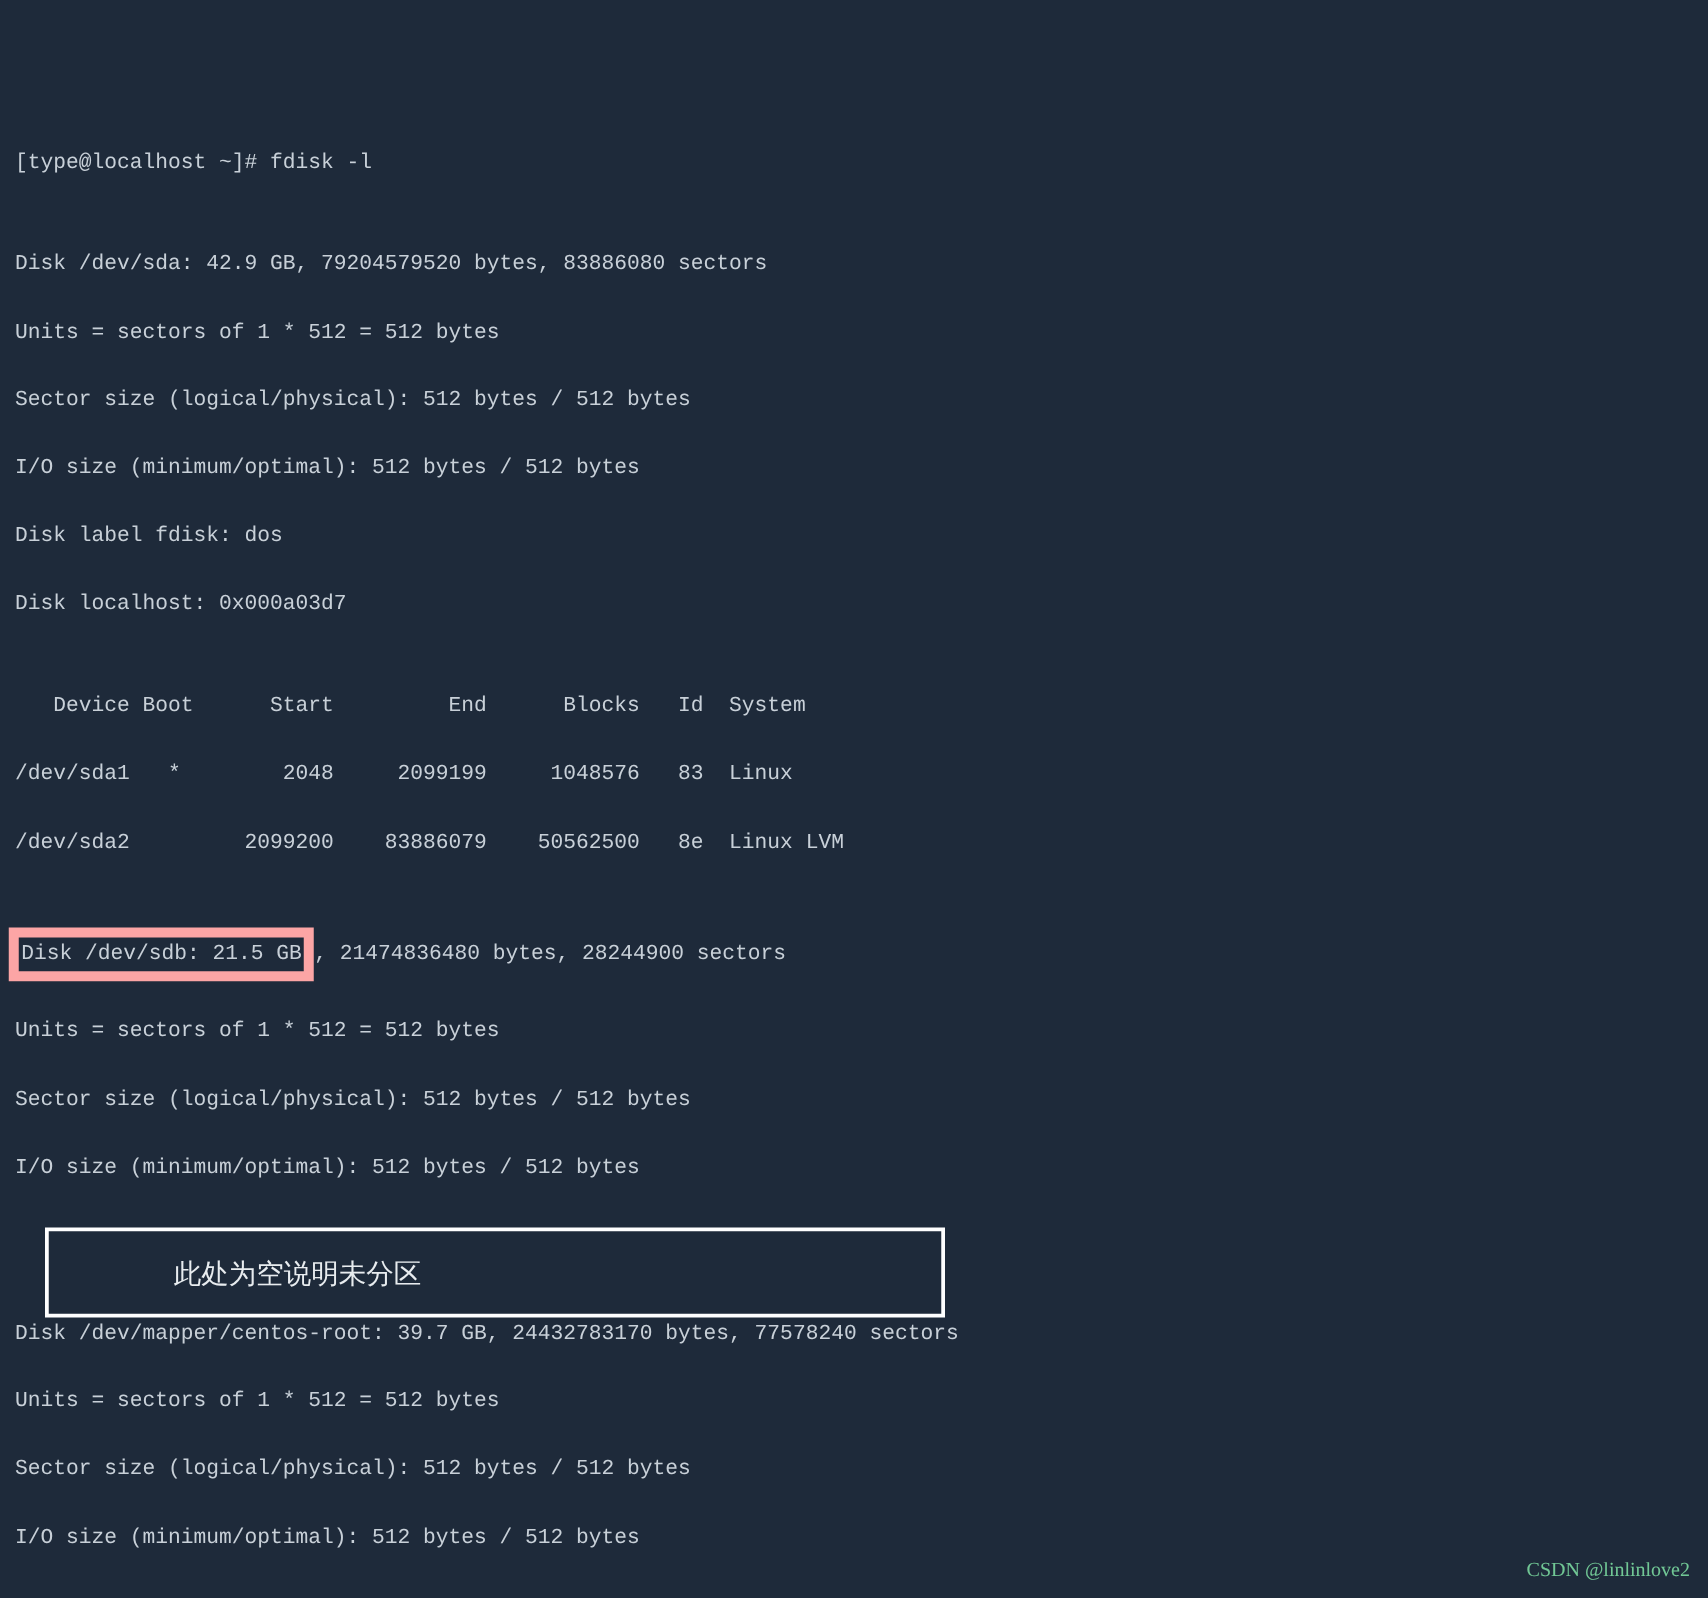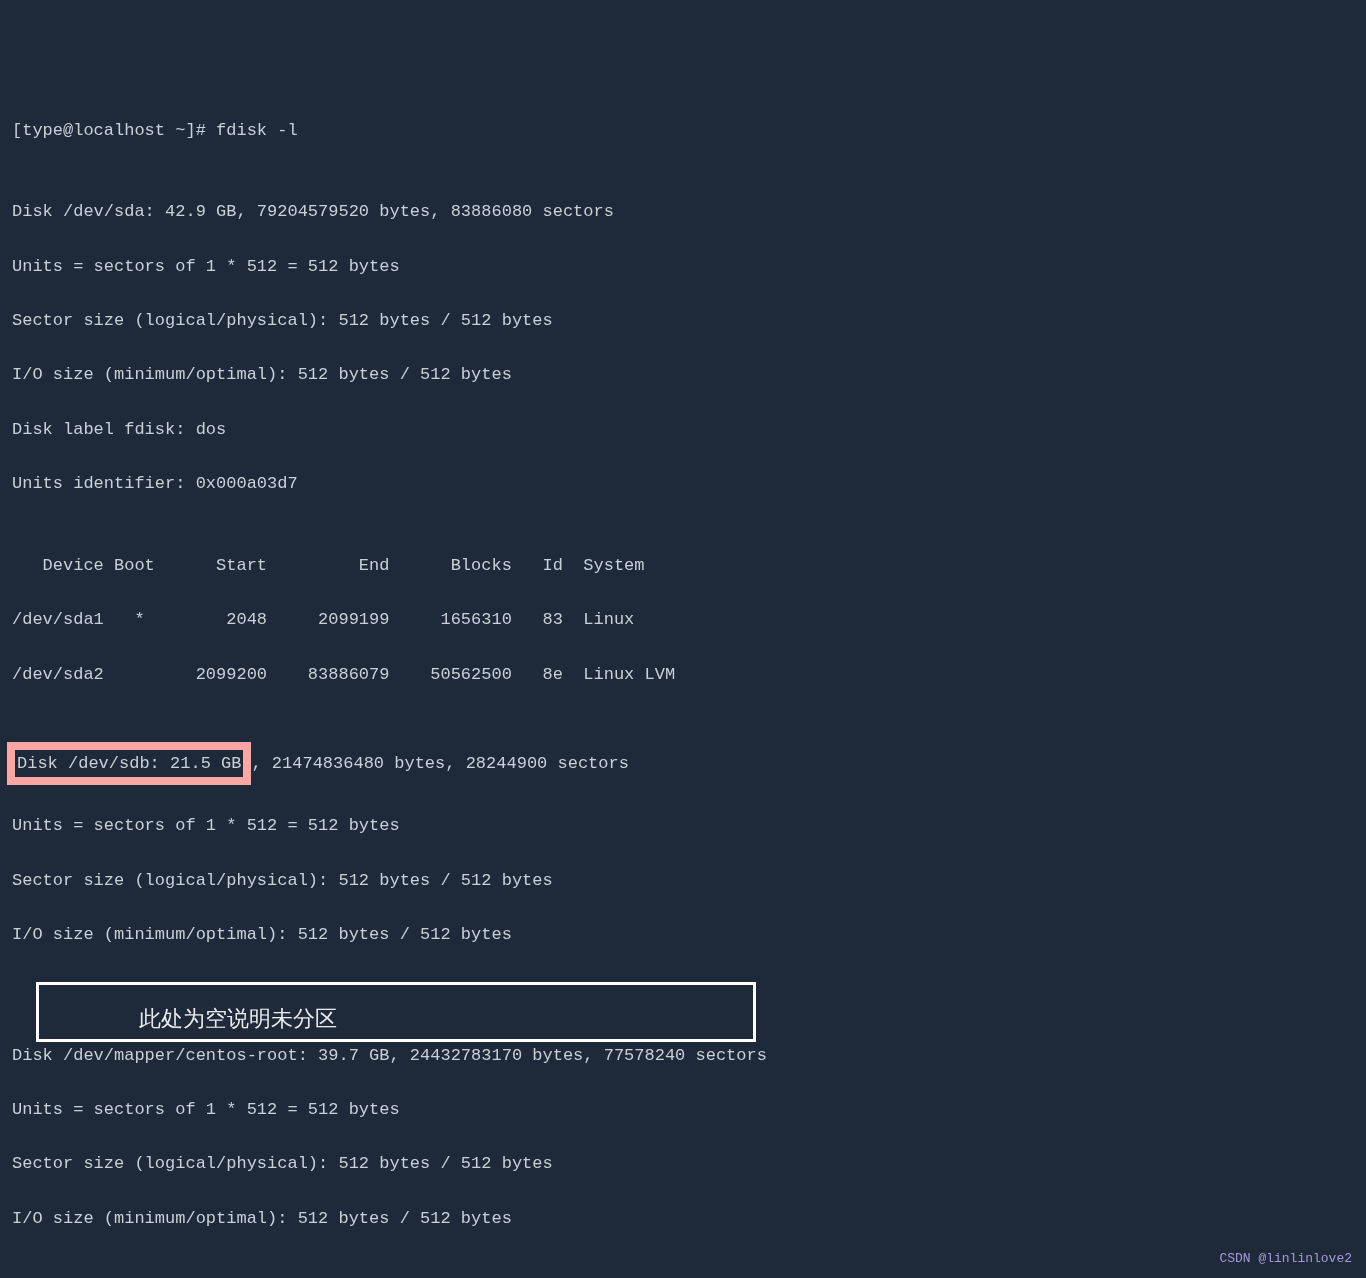--- a/index.html
+++ b/index.html
@@ -19,57 +19,57 @@
   .red-box {
     border: 8px solid #fca5a5;
     display: inline-block;
     padding: 0 2px;
     margin-left: -5px;
   }
   .white-box {
     border: 3px solid #ffffff;
     display: inline-block;
     width: 720px;
-    height: 60px;
+    height: 72px;
     margin-top: 6px;
     margin-left: 24px;
     text-align: left;
     padding-left: 100px;
     padding-top: 16px;
     font-family: 'Microsoft YaHei', sans-serif;
     font-size: 22px;
     color: #e8ecef;
     white-space: normal;
   }
   .watermark {
     position: absolute;
     bottom: 8px;
     right: 14px;
-    color: #c4b5fd;
-    font-size: 13px;
-    font-family: Liberation Mono, monospace;
+    color: #86efac;
+    font-size: 16px;
+    font-family: Liberation Serif, serif;
     opacity: 0.8;
   }
 </style>
 </head>
 <body>
 
 
 
 <span class="line">[type@localhost ~]# fdisk -l</span>
 <span class="line"></span>
 <span class="line">Disk /dev/sda: 42.9 GB, 79204579520 bytes, 83886080 sectors</span>
 <span class="line">Units = sectors of 1 * 512 = 512 bytes</span>
 <span class="line">Sector size (logical/physical): 512 bytes / 512 bytes</span>
 <span class="line">I/O size (minimum/optimal): 512 bytes / 512 bytes</span>
 <span class="line">Disk label fdisk: dos</span>
-<span class="line">Units identifier: 0x000a03d7</span>
+<span class="line">Disk localhost: 0x000a03d7</span>
 <span class="line"></span>
 <span class="line">   Device Boot      Start         End      Blocks   Id  System</span>
-<span class="line">/dev/sda1   *        2048     2099199     1656310   83  Linux</span>
+<span class="line">/dev/sda1   *        2048     2099199     1048576   83  Linux</span>
 <span class="line">/dev/sda2         2099200    83886079    50562500   8e  Linux LVM</span>
 <span class="line"></span>
 <span class="line"><span class="red-box">Disk /dev/sdb: 21.5 GB</span><span>, 21474836480 bytes, 28244900 sectors</span></span>
 <span class="line">Units = sectors of 1 * 512 = 512 bytes</span>
 <span class="line">Sector size (logical/physical): 512 bytes / 512 bytes</span>
 <span class="line">I/O size (minimum/optimal): 512 bytes / 512 bytes</span>
 <div class="white-box">此处为空说明未分区</div>
 <span class="line">Disk /dev/mapper/centos-root: 39.7 GB, 24432783170 bytes, 77578240 sectors</span>
 <span class="line">Units = sectors of 1 * 512 = 512 bytes</span>
 <span class="line">Sector size (logical/physical): 512 bytes / 512 bytes</span>

